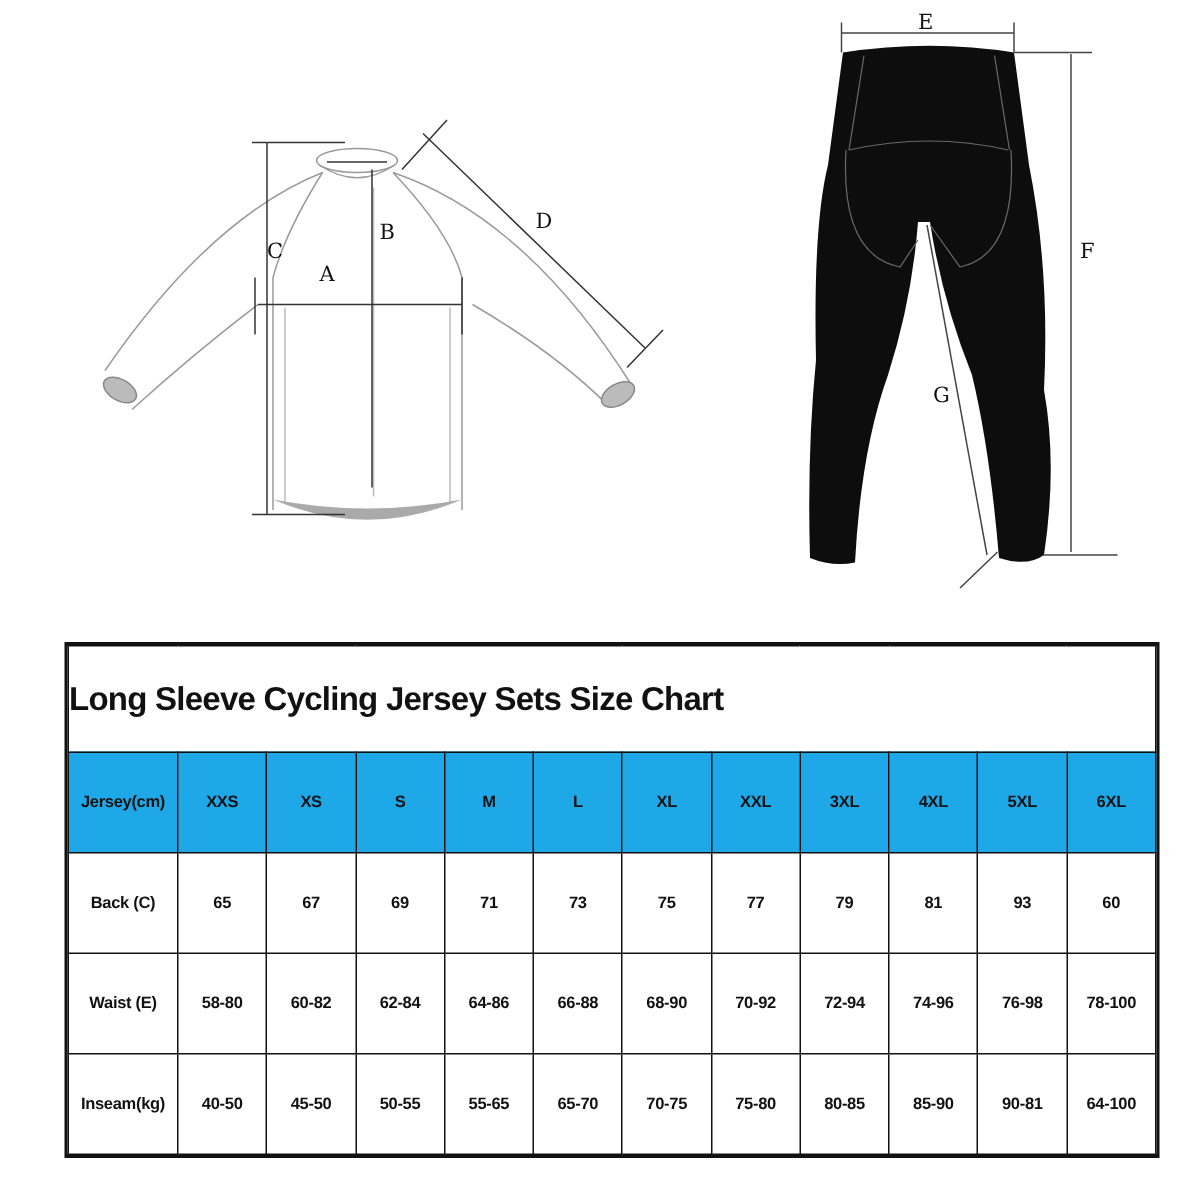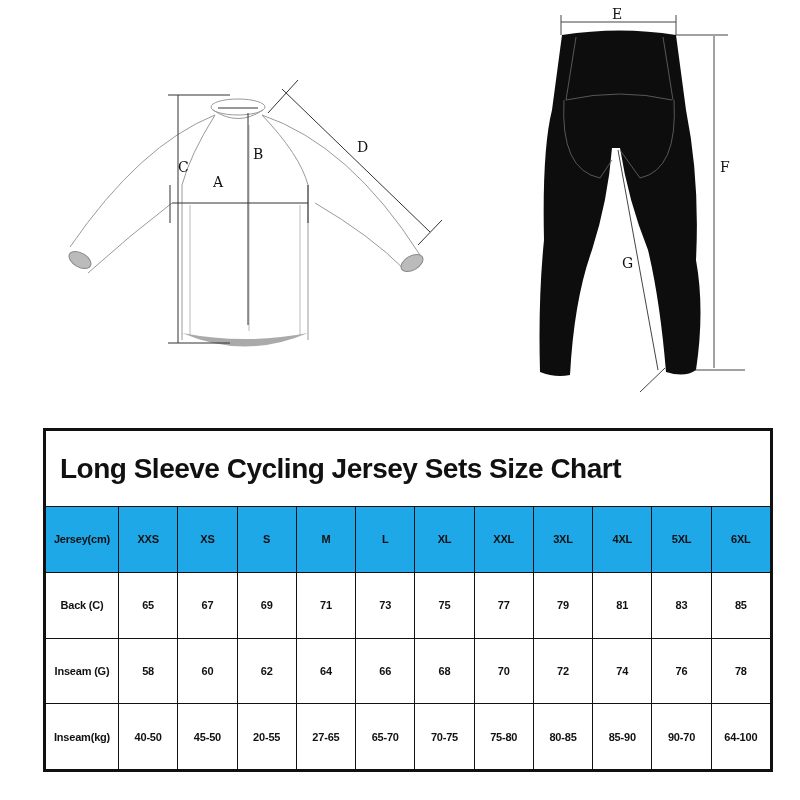--- a/index.html
+++ b/index.html
@@ -18,22 +18,22 @@
   }
   table { border-collapse: collapse; width: 100%; height: 100%; table-layout: fixed; }
   td, th {
     border: 1.5px solid #111;
     text-align: center; vertical-align: middle;
     font-family: "Liberation Sans", sans-serif;
     font-size: 11px; font-weight: bold; color: #111;
     padding: 0; height: 28.5px; white-space: nowrap; letter-spacing: -0.2px;
   }
   td.title {
-    font-size: 28px; font-weight: bold; height: 30px;
-    text-align: center; padding-right: 135px; letter-spacing: -0.5px;
+    font-size: 22px; font-weight: bold; height: 30px;
+    text-align: left; padding-right: 135px; letter-spacing: -0.5px;
     border-bottom: 1.5px solid #111;
   }
   tr.blue td { background: #1ea8e8; }
   col.first { width: 73px; }
 </style>
 </head>
 <body>
 
 <div class="diagram" id="jersey-diagram">
   <svg width="420" height="290" viewBox="0 0 420 290">
@@ -145,46 +145,46 @@
           <td>Back (C)</td>
           <td>65</td>
           <td>67</td>
           <td>69</td>
           <td>71</td>
           <td>73</td>
           <td>75</td>
           <td>77</td>
           <td>79</td>
           <td>81</td>
-          <td>83</td>
-          <td>85</td>
+          <td>93</td>
+          <td>60</td>
         </tr>
         <tr>
-          <td>Inseam (G)</td>
-          <td>58</td>
-          <td>60</td>
-          <td>62</td>
-          <td>64</td>
-          <td>66</td>
-          <td>68</td>
-          <td>70</td>
-          <td>72</td>
-          <td>74</td>
-          <td>76</td>
-          <td>78</td>
+          <td>Waist (E)</td>
+          <td>58-80</td>
+          <td>60-82</td>
+          <td>62-84</td>
+          <td>64-86</td>
+          <td>66-88</td>
+          <td>68-90</td>
+          <td>70-92</td>
+          <td>72-94</td>
+          <td>74-96</td>
+          <td>76-98</td>
+          <td>78-100</td>
         </tr>
         <tr>
           <td>Inseam(kg)</td>
           <td>40-50</td>
           <td>45-50</td>
-          <td>20-55</td>
-          <td>27-65</td>
+          <td>50-55</td>
+          <td>55-65</td>
           <td>65-70</td>
           <td>70-75</td>
           <td>75-80</td>
           <td>80-85</td>
           <td>85-90</td>
-          <td>90-70</td>
+          <td>90-81</td>
           <td>64-100</td>
         </tr>
       </tbody>
   </table>
 </div>
 
 </body></html>

